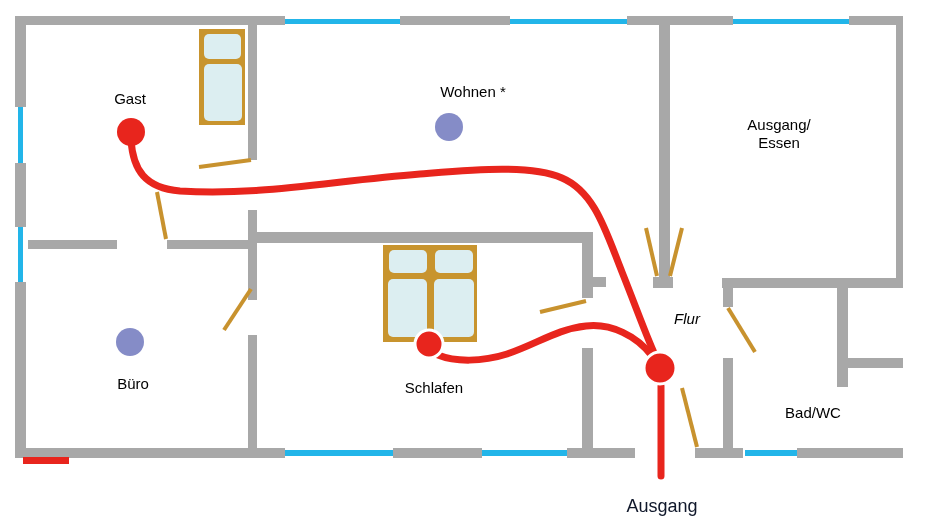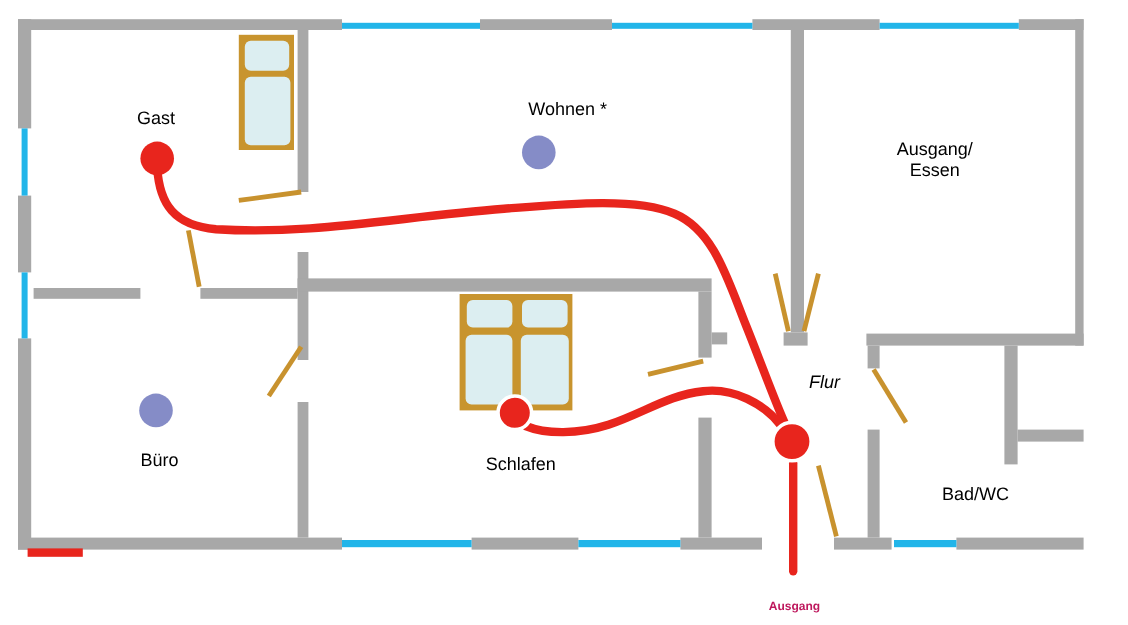--- a/index.html
+++ b/index.html
@@ -1,22 +1,22 @@
 <!DOCTYPE html>
 <html><head>
 <meta charset="utf-8">
 <style>
   html,body{margin:0;padding:0;background:#ffffff;}
   #stage{position:relative;width:903px;height:521px;background:#ffffff;overflow:hidden;
          font-family:"Liberation Sans",sans-serif;}
   #plan-svg{position:absolute;left:0;top:0;}
   .room-label{position:absolute;transform:translate(-50%,-50%);color:#000;
               font-size:15px;line-height:18px;text-align:center;white-space:pre-line;}
-  .exit-label{position:absolute;transform:translate(-50%,-50%);color:#be185d;
-              font-size:10px;font-weight:bold;white-space:nowrap;}
+  .exit-label{position:absolute;transform:translate(-50%,-50%);color:#0f172a;
+              font-size:18px;font-weight:normal;white-space:nowrap;}
 </style>
 </head>
 <body>
 
 <div id="stage">
   <svg id="plan-svg" width="940" height="521" viewBox="0 0 940 521">
       <rect x="15" y="16" width="270" height="9" fill="#a8a8a8"></rect>
       <rect x="400" y="16" width="110" height="9" fill="#a8a8a8"></rect>
       <rect x="627" y="16" width="106" height="9" fill="#a8a8a8"></rect>
       <rect x="849" y="16" width="58" height="9" fill="#a8a8a8"></rect>

